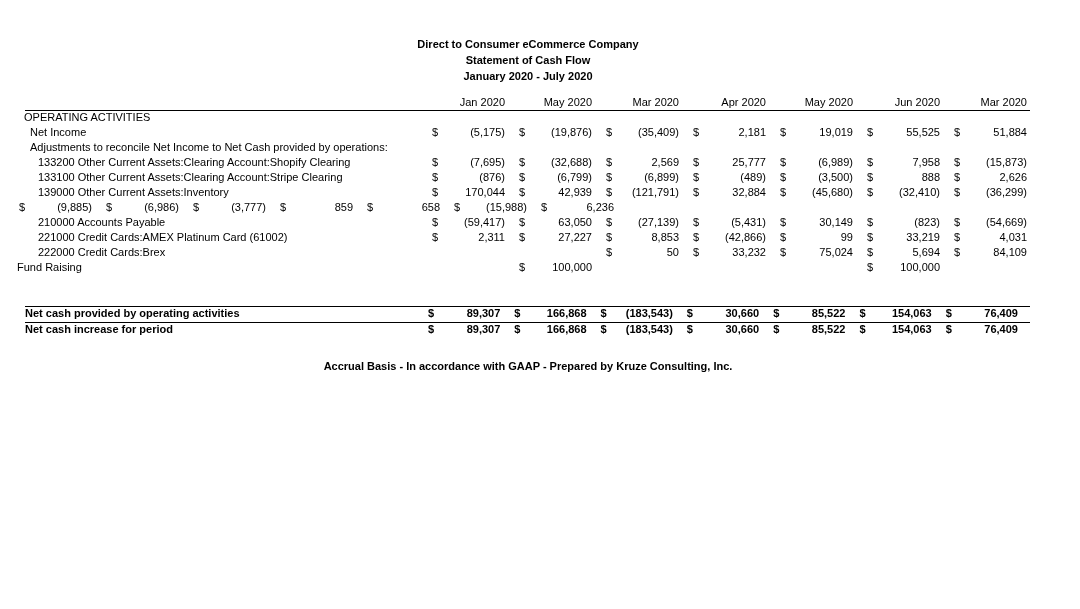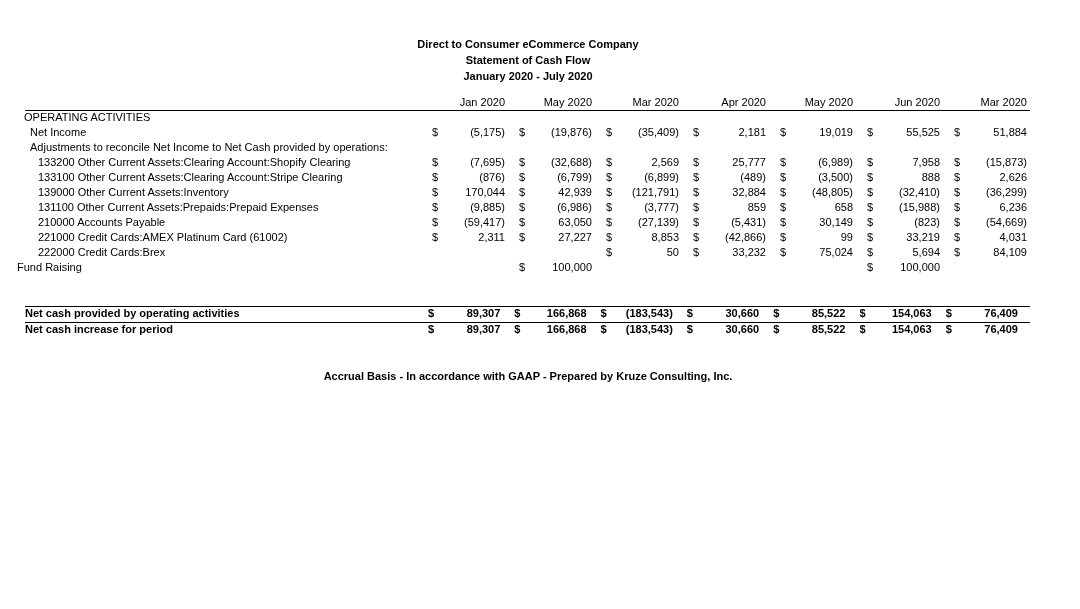--- a/index.html
+++ b/index.html
@@ -20,21 +20,21 @@
   .ind1{padding-left:7px;}
   .ind2{padding-left:13px;}
   .ind3{padding-left:21px;}
   .mcol{width:87px;display:flex;justify-content:space-between;
     padding:0 12px 0 2px;box-sizing:border-box;white-space:nowrap;}
   .spacer{height:30px;}
   .totals{margin-left:8px;width:1005px;}
   .totals .row{font-weight:bold;}
   .totals .row.first{border-top:1px solid #000;border-bottom:1px solid #000;}
   .totals .lbl{width:405px;}
-  .footer{margin-left:17px;width:1022px;text-align:center;font-weight:bold;margin-top:32px;}
+  .footer{margin-left:17px;width:1022px;text-align:center;font-weight:bold;margin-top:22px;}
 </style>
 </head>
 <body>
 
 <div class="page">
 
   <div class="title-block">
     <div>Direct to Consumer eCommerce Company</div>
     <div>Statement of Cash Flow</div>
     <div>January 2020 - July 2020</div>
@@ -221,33 +221,32 @@
           <div class="mcol">
             <span class="cur">$</span>
             <span class="val">(121,791)</span>
           </div>
           <div class="mcol">
             <span class="cur">$</span>
             <span class="val">32,884</span>
           </div>
           <div class="mcol">
             <span class="cur">$</span>
-            <span class="val">(48,805)</span>
+            <span class="val">(45,680)</span>
           </div>
           <div class="mcol">
             <span class="cur">$</span>
             <span class="val">(32,410)</span>
           </div>
           <div class="mcol">
             <span class="cur">$</span>
             <span class="val">(36,299)</span>
           </div>
         </div>
         <div class="row">
-          <div class="lbl ind3">131100 Other Current Assets:Prepaids:Prepaid Expenses</div>
           <div class="mcol">
             <span class="cur">$</span>
             <span class="val">(9,885)</span>
           </div>
           <div class="mcol">
             <span class="cur">$</span>
             <span class="val">(6,986)</span>
           </div>
           <div class="mcol">
             <span class="cur">$</span>

